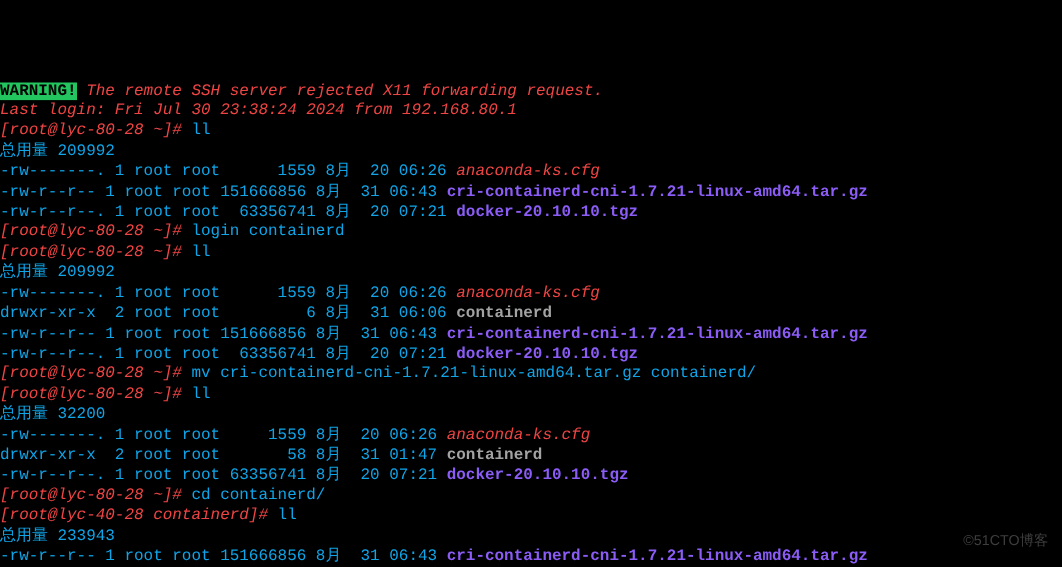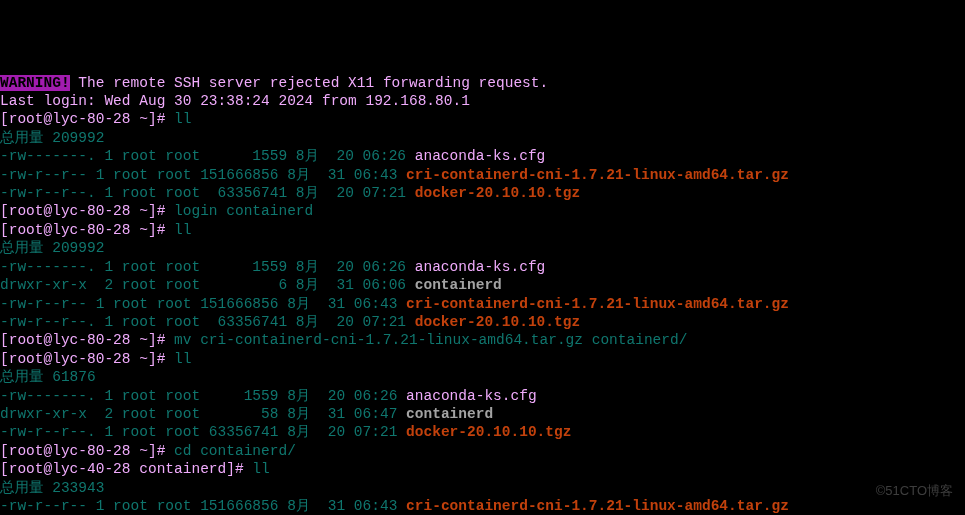--- a/index.html
+++ b/index.html
@@ -8,60 +8,60 @@
       font-family: "Consolas", "Monaco", "Courier New", monospace;
       font-size: 14.5px;
       line-height: 1.27;
       color: #00ff00;
       width: 965px;
       height: 515px;
       overflow: hidden;
       white-space: pre;
       position: relative;
     }
-    .green { color: #f0abfc; }
-    .white { color: #0f766e; text-align: right; }
-    .cyan { color: #c2410c; font-weight: bold; }
+    .green { color: #ef4444; font-style: italic; }
+    .white { color: #0ea5e9; text-align: right; }
+    .cyan { color: #8b5cf6; font-weight: bold; }
     .magenta { color: #a3a3a3; font-weight: bold; }
-    .warn-bg { background: #a21caf; color: #000; font-weight: bold; }
+    .warn-bg { background: #22c55e; color: #000; font-weight: bold; }
     .watermark {
       position: absolute;
       right: 12px;
       bottom: 16px;
       color: #888;
       opacity: 0.45;
       font-size: 13px;
       font-family: sans-serif;
       text-align: right;
     }
   </style>
 </head>
 <body>
 
 
 
 <div><span class="warn-bg">WARNING!</span><span class="green"> The remote SSH server rejected X11 forwarding request.</span>
-<span class="green">Last login: Wed Aug 30 23:38:24 2024 from 192.168.80.1</span>
+<span class="green">Last login: Fri Jul 30 23:38:24 2024 from 192.168.80.1</span>
 <span class="green">[root@lyc-80-28 ~]# </span><span class="white">ll</span>
 <span class="white">总用量 209992</span>
 <span class="white">-rw-------. 1 root root      1559 8月  20 06:26 </span><span class="green">anaconda-ks.cfg</span>
 <span class="white">-rw-r--r-- 1 root root 151666856 8月  31 06:43 </span><span class="cyan">cri-containerd-cni-1.7.21-linux-amd64.tar.gz</span>
 <span class="white">-rw-r--r--. 1 root root  63356741 8月  20 07:21 </span><span class="cyan">docker-20.10.10.tgz</span>
 <span class="green">[root@lyc-80-28 ~]# </span><span class="white">login containerd</span>
 <span class="green">[root@lyc-80-28 ~]# </span><span class="white">ll</span>
 <span class="white">总用量 209992</span>
 <span class="white">-rw-------. 1 root root      1559 8月  20 06:26 </span><span class="green">anaconda-ks.cfg</span>
 <span class="white">drwxr-xr-x  2 root root         6 8月  31 06:06 </span><span class="magenta">containerd</span>
 <span class="white">-rw-r--r-- 1 root root 151666856 8月  31 06:43 </span><span class="cyan">cri-containerd-cni-1.7.21-linux-amd64.tar.gz</span>
 <span class="white">-rw-r--r--. 1 root root  63356741 8月  20 07:21 </span><span class="cyan">docker-20.10.10.tgz</span>
 <span class="green">[root@lyc-80-28 ~]# </span><span class="white">mv cri-containerd-cni-1.7.21-linux-amd64.tar.gz containerd/</span>
 <span class="green">[root@lyc-80-28 ~]# </span><span class="white">ll</span>
-<span class="white">总用量 61876</span>
+<span class="white">总用量 32200</span>
 <span class="white">-rw-------. 1 root root     1559 8月  20 06:26 </span><span class="green">anaconda-ks.cfg</span>
-<span class="white">drwxr-xr-x  2 root root       58 8月  31 06:47 </span><span class="magenta">containerd</span>
+<span class="white">drwxr-xr-x  2 root root       58 8月  31 01:47 </span><span class="magenta">containerd</span>
 <span class="white">-rw-r--r--. 1 root root 63356741 8月  20 07:21 </span><span class="cyan">docker-20.10.10.tgz</span>
 <span class="green">[root@lyc-80-28 ~]# </span><span class="white">cd containerd/</span>
 <span class="green">[root@lyc-40-28 containerd]# </span><span class="white">ll</span>
 <span class="white">总用量 233943</span>
 <span class="white">-rw-r--r-- 1 root root 151666856 8月  31 06:43 </span><span class="cyan">cri-containerd-cni-1.7.21-linux-amd64.tar.gz</span>
 
 </div>
 
 <div class="watermark">©51CTO博客</div>
 

